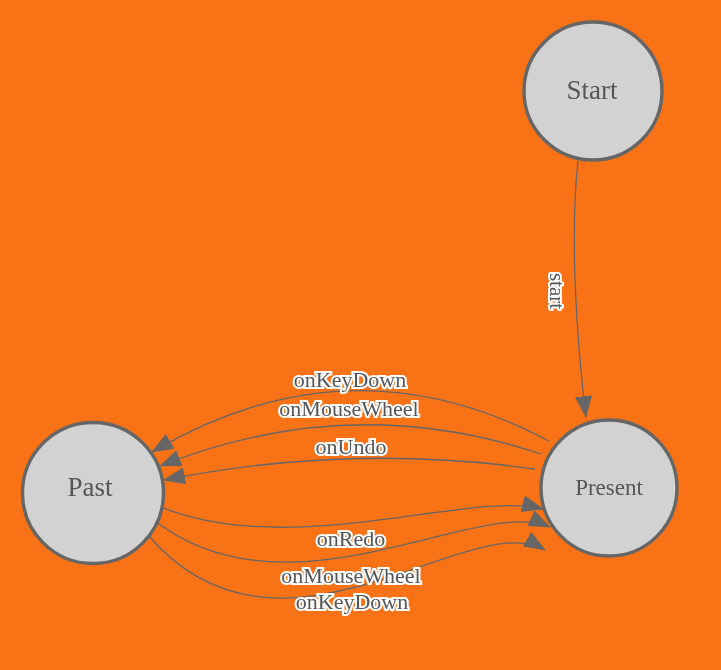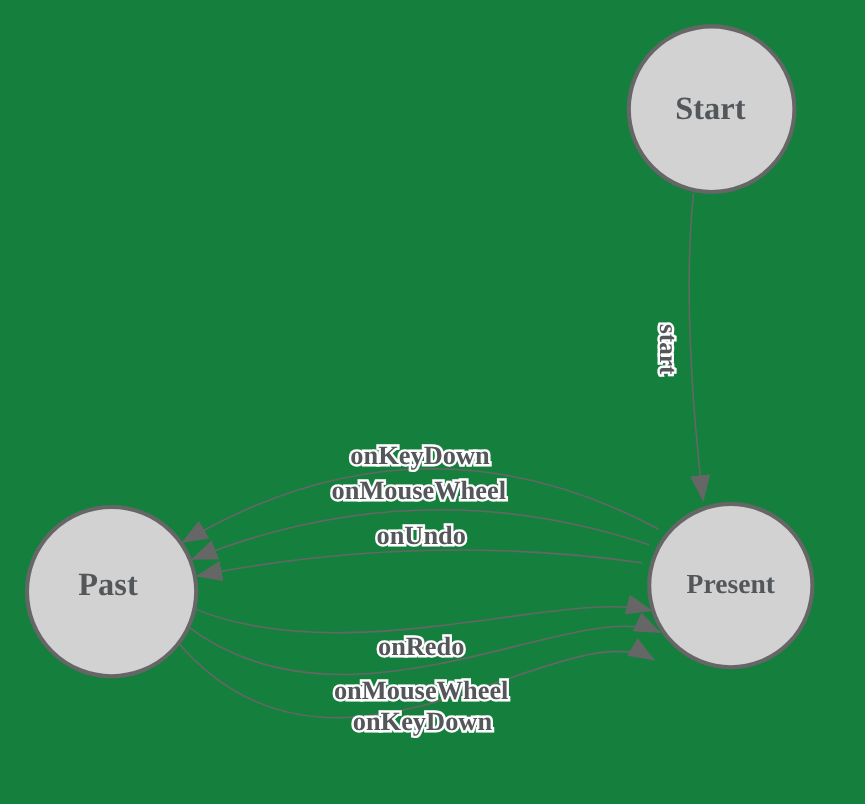--- a/index.html
+++ b/index.html
@@ -4,24 +4,23 @@
 <style>
   html, body {
     margin: 0;
     padding: 0;
     background: #ffffff;
   }
   .stage {
     position: relative;
     width: 721px;
     height: 670px;
-    background: #15803d;
+    background: #f97316;
     overflow: hidden;
     font-family: "Liberation Serif", "DejaVu Serif", serif;
-    font-weight: bold;
   }
   svg { display: block; }
 
   .edge-path {
     fill: none;
     stroke: #666666;
     stroke-width: 1.3;
   }
   .node-circle {
     fill: #d2d2d2;

